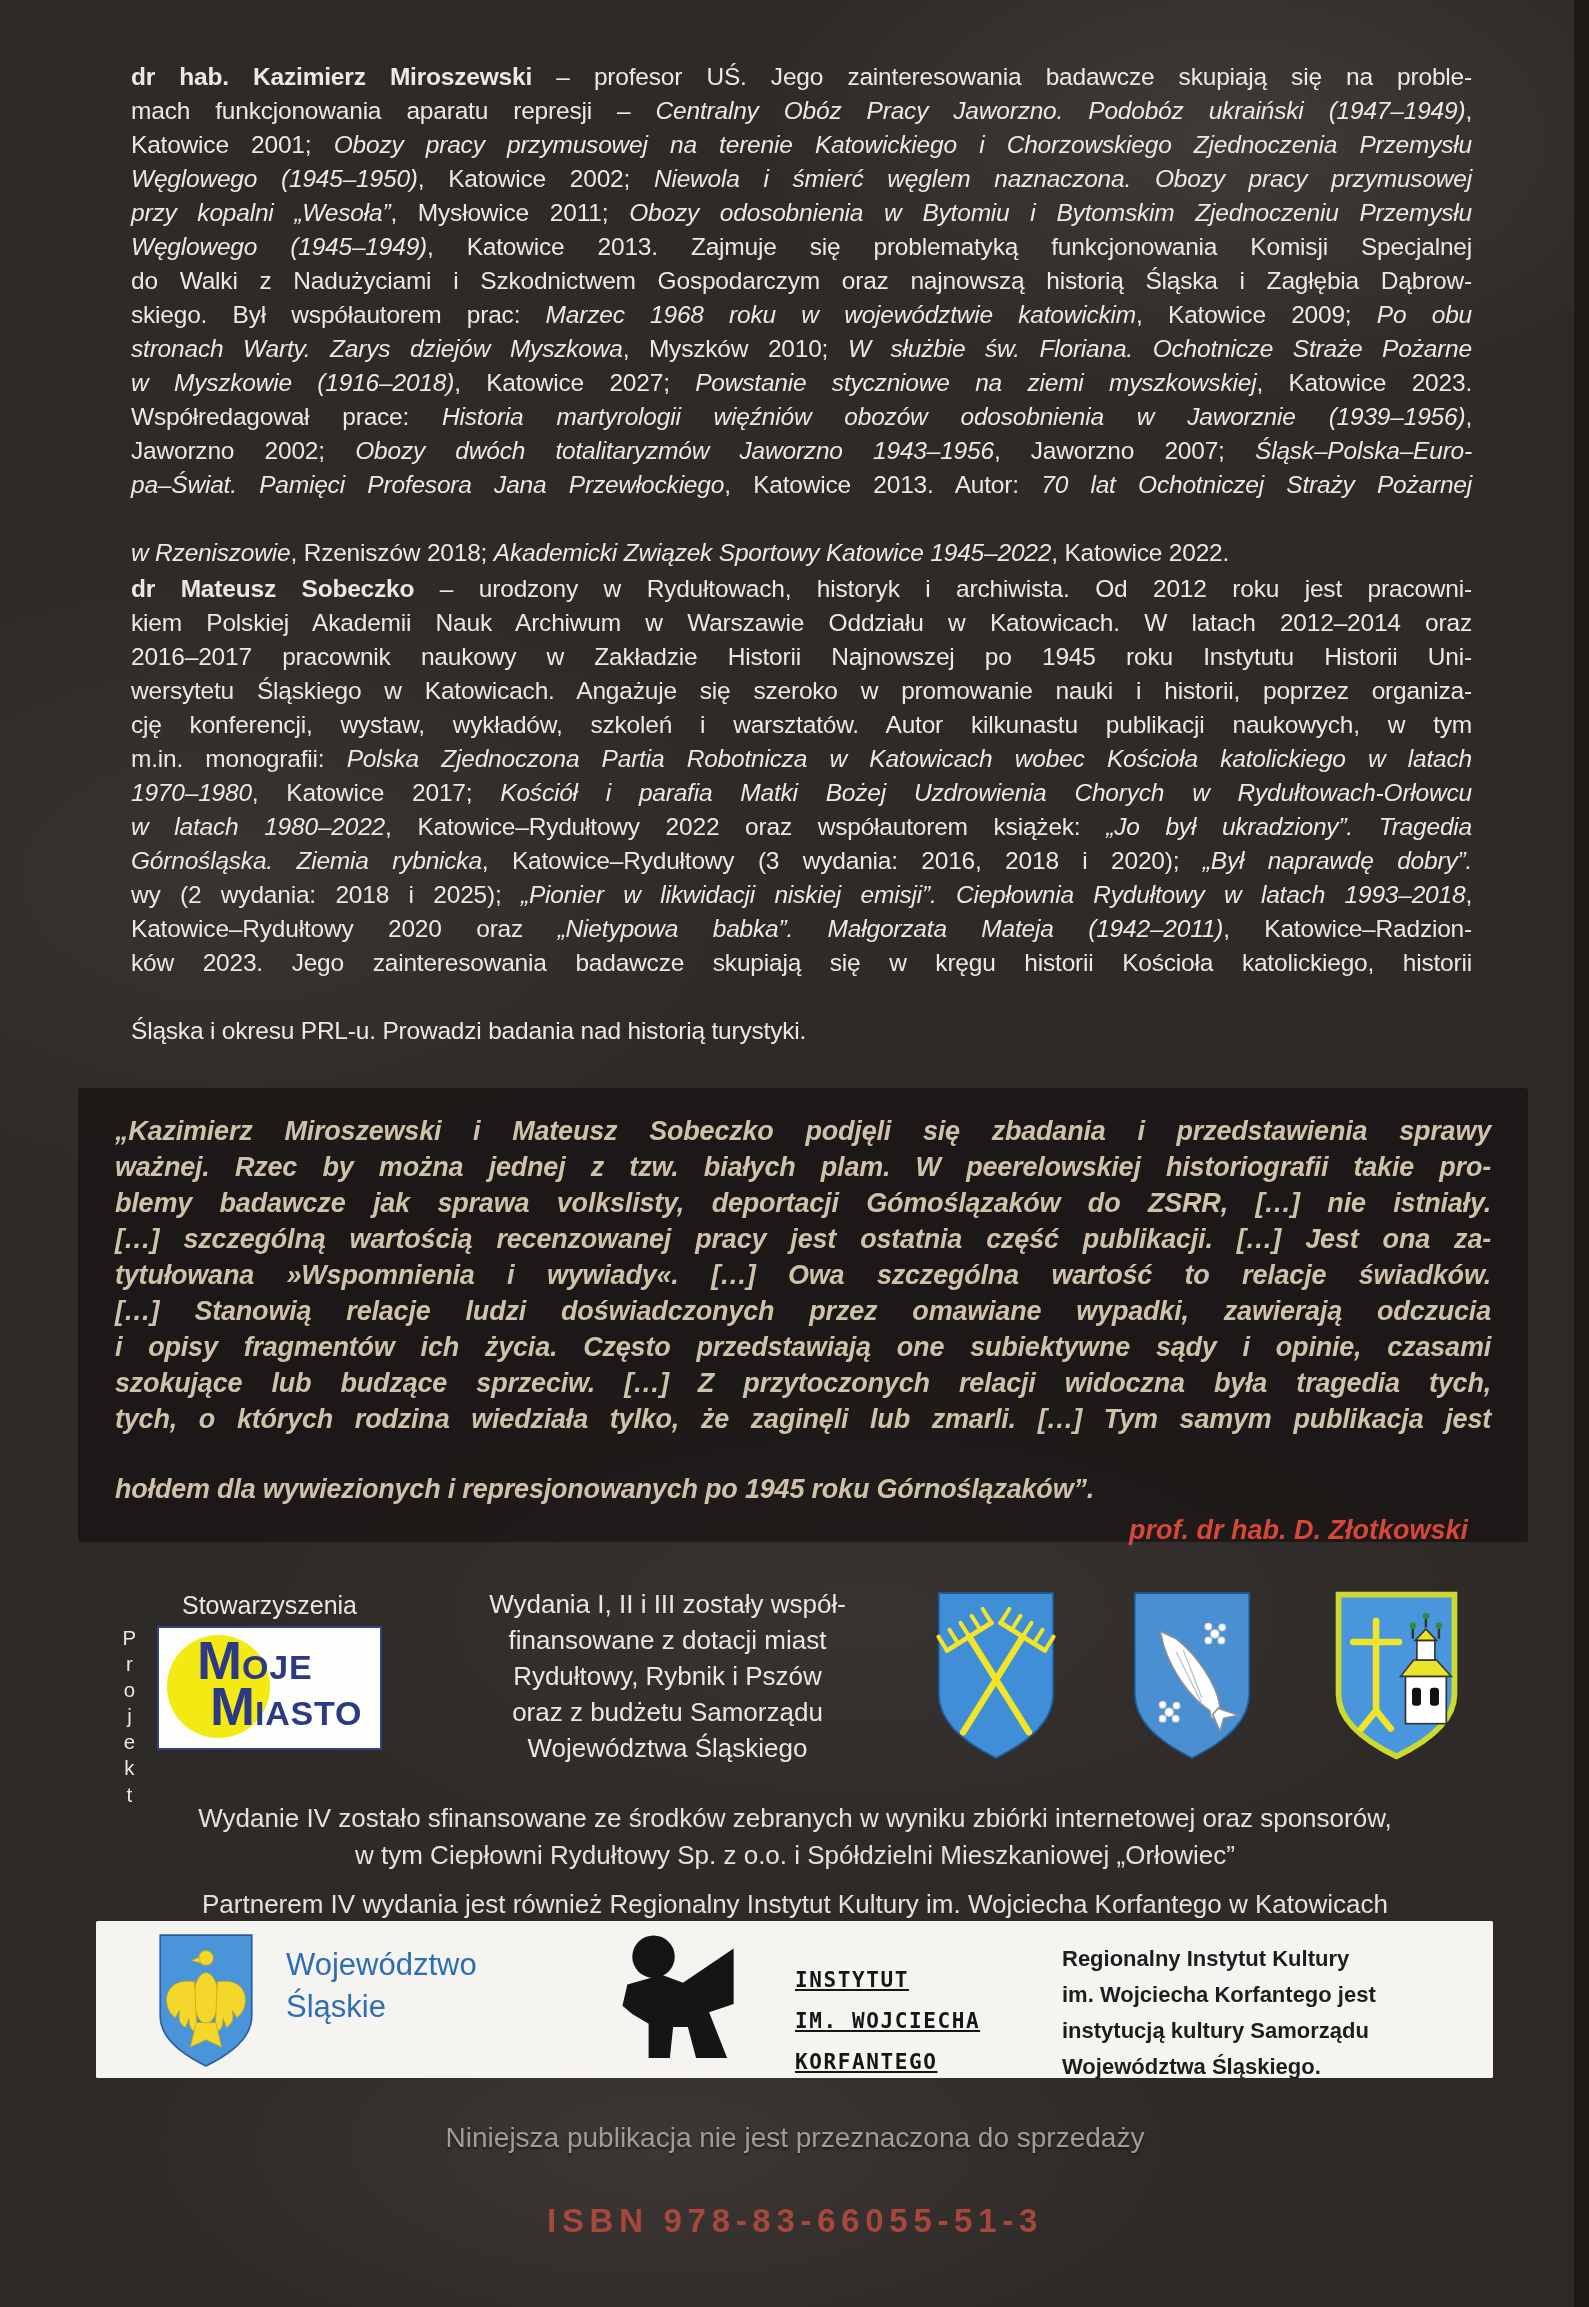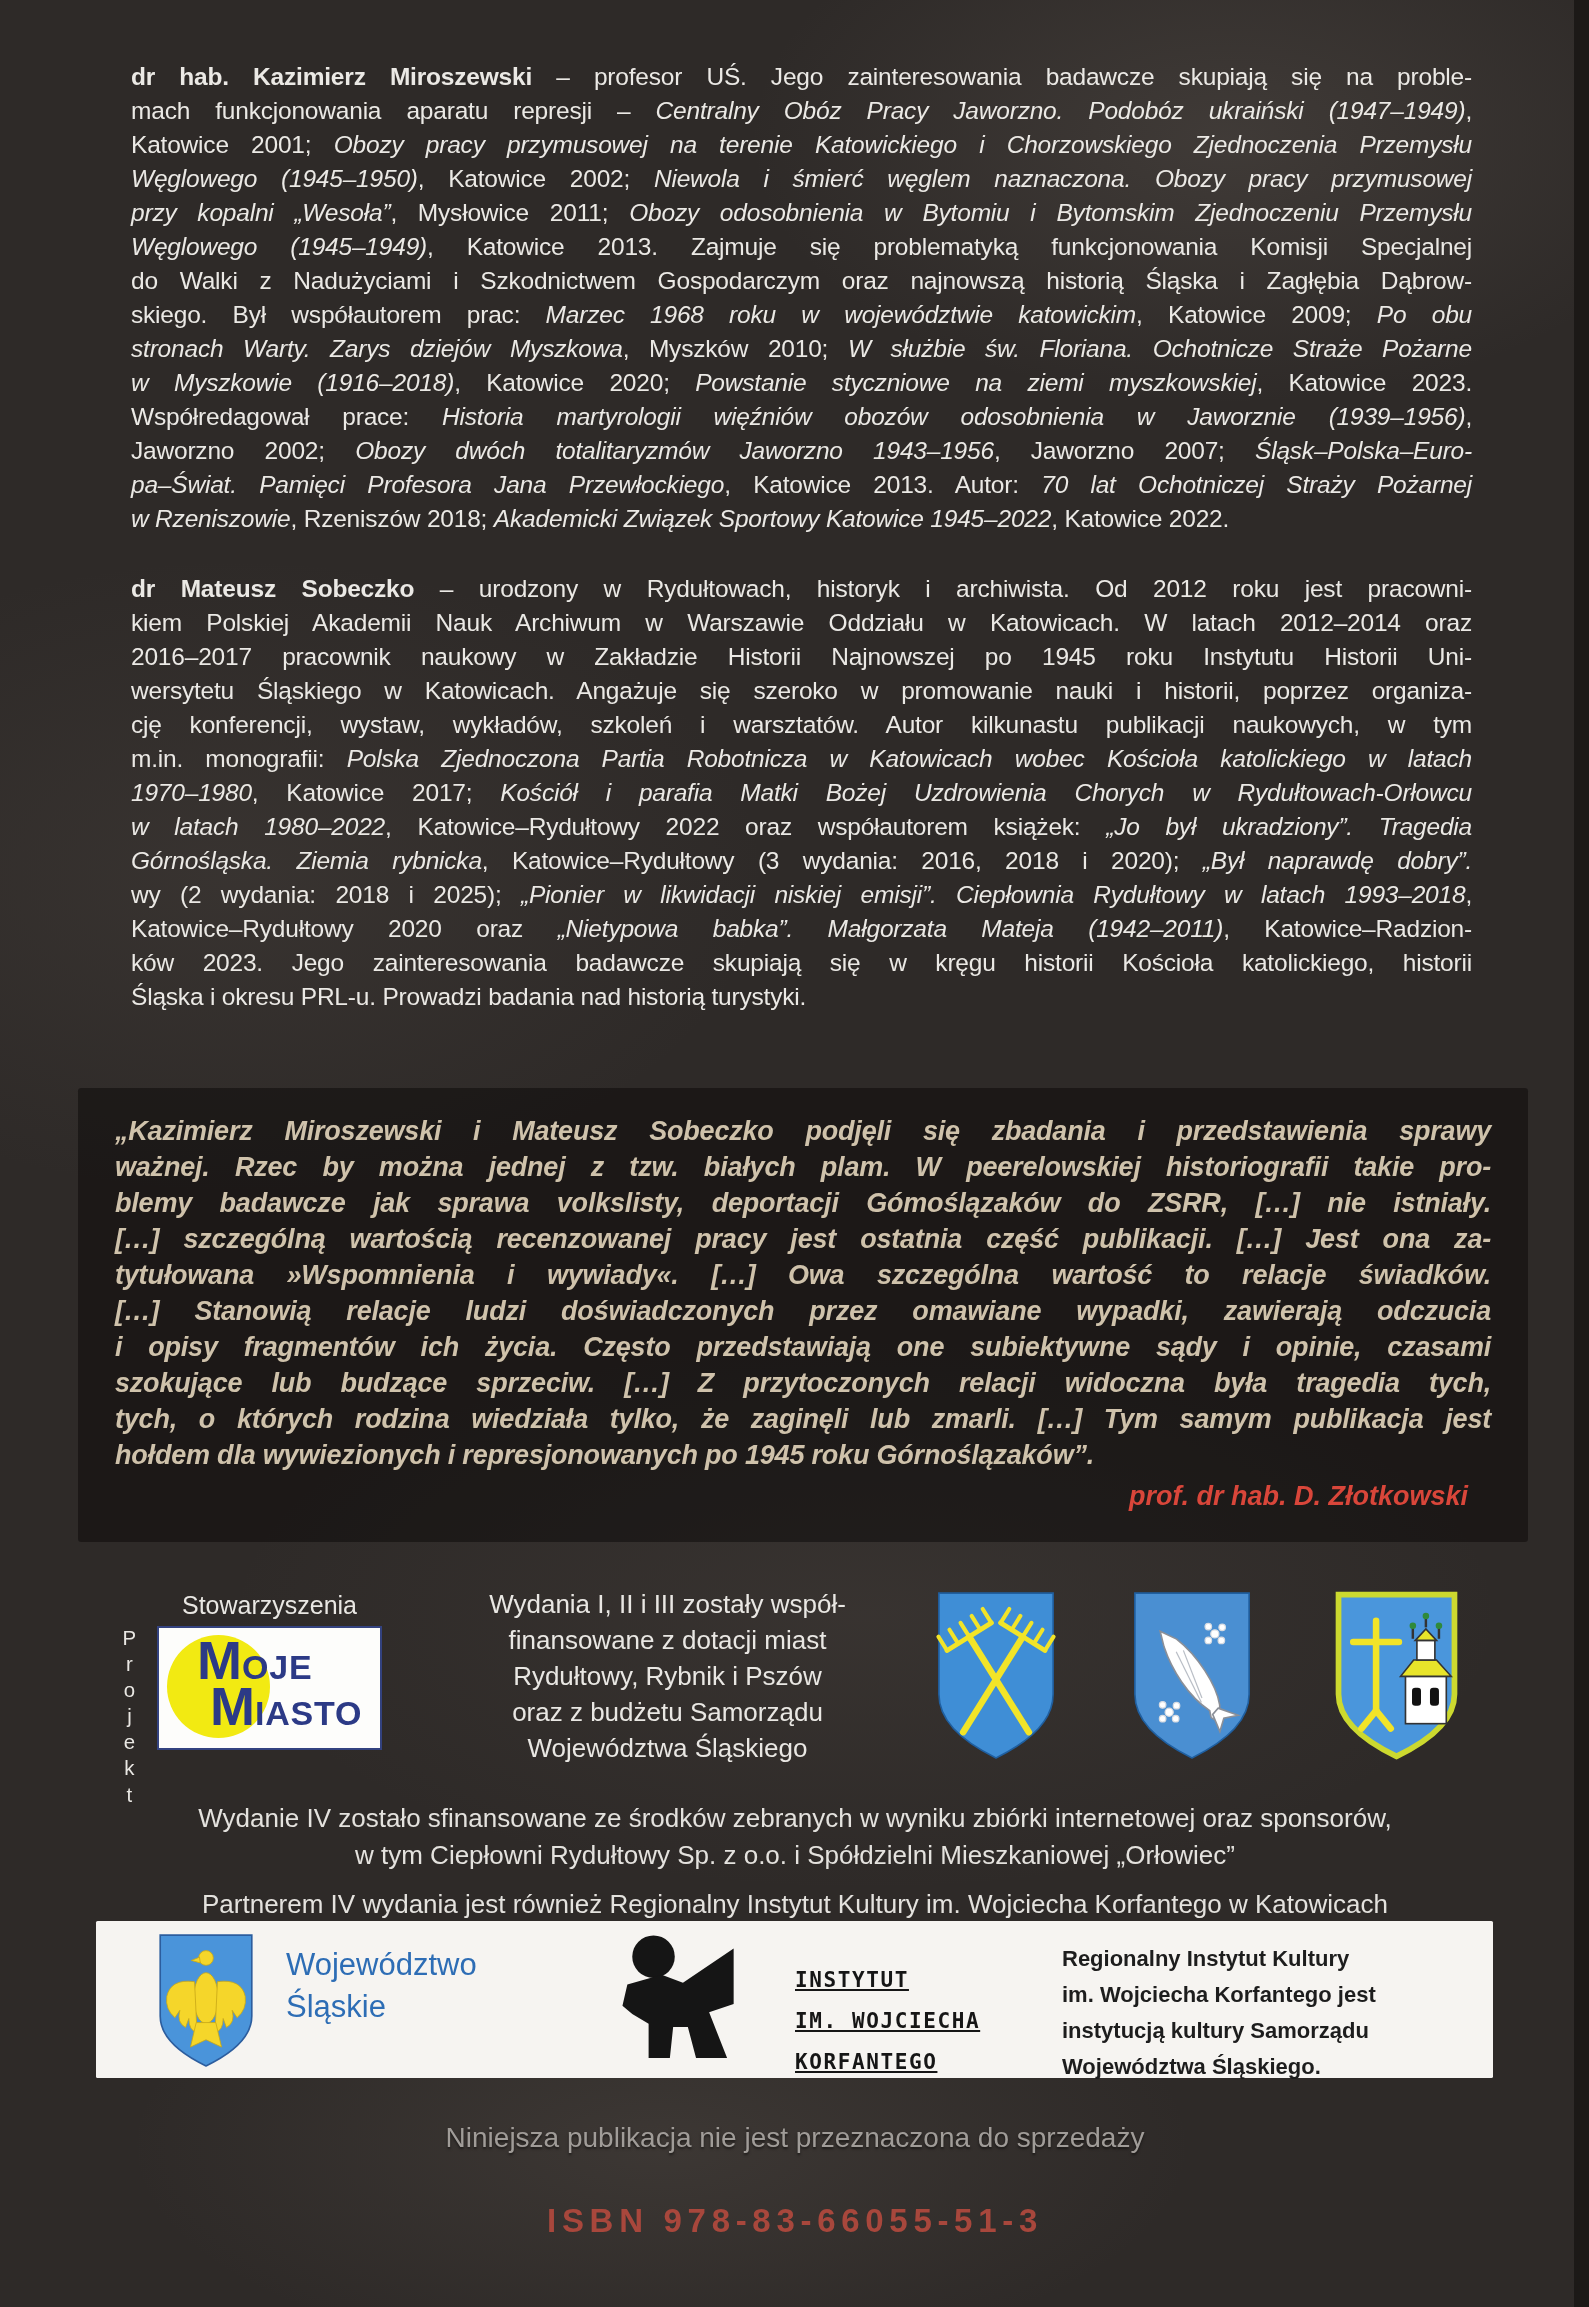--- a/index.html
+++ b/index.html
@@ -8,21 +8,21 @@
     font-family:"Liberation Sans",sans-serif;
     background-color:#2e2a28;
     background-image:
       radial-gradient(735px 408px at 78% 6%,  rgba(128,118,110,.22), transparent 65%),
       radial-gradient(817px 490px at 15% 38%, rgba(118,108,100,.14), transparent 65%),
       radial-gradient(980px 425px at 55% 70%, rgba(122,112,104,.13), transparent 65%),
       radial-gradient(817px 343px at 42% 93%, rgba(132,122,112,.17), transparent 65%);
   }
   .line{min-height:1em;}
   .justify .line{text-align:justify;text-align-last:justify;}
-  .justify .line:last-child{text-align-last:left;}
+  .justify .line:last-child{text-align-last:left;margin-top:34px;}
   .center-lines .line{text-align:center;}
   .b{font-weight:bold;}
   .i{font-style:italic;}
 
   .bio{
     position:absolute;left:131px;width:1341px;
     color:#ebe9e5;font-size:24.5px;line-height:34px;letter-spacing:-0.2px;
   }
   .bio1{top:60px;}
   .bio2{top:572px;}
@@ -120,21 +120,21 @@
   <section class="bio bio1 justify">
       <div class="line"><span class="b">dr hab. Kazimierz Miroszewski</span><span> – profesor UŚ. Jego zainteresowania badawcze skupiają się na proble-</span></div>
       <div class="line"><span>mach funkcjonowania aparatu represji – </span><span class="i">Centralny Obóz Pracy Jaworzno. Podobóz ukraiński (1947–1949)</span><span>,</span></div>
       <div class="line"><span>Katowice 2001; </span><span class="i">Obozy pracy przymusowej na terenie Katowickiego i Chorzowskiego Zjednoczenia Przemysłu</span></div>
       <div class="line"><span class="i">Węglowego (1945–1950)</span><span>, Katowice 2002; </span><span class="i">Niewola i śmierć węglem naznaczona. Obozy pracy przymusowej</span></div>
       <div class="line"><span class="i">przy kopalni „Wesoła”</span><span>, Mysłowice 2011; </span><span class="i">Obozy odosobnienia w Bytomiu i Bytomskim Zjednoczeniu Przemysłu</span></div>
       <div class="line"><span class="i">Węglowego (1945–1949)</span><span>, Katowice 2013. Zajmuje się problematyką funkcjonowania Komisji Specjalnej</span></div>
       <div class="line"><span>do Walki z Nadużyciami i Szkodnictwem Gospodarczym oraz najnowszą historią Śląska i Zagłębia Dąbrow-</span></div>
       <div class="line"><span>skiego. Był współautorem prac: </span><span class="i">Marzec 1968 roku w województwie katowickim</span><span>, Katowice 2009; </span><span class="i">Po obu</span></div>
       <div class="line"><span class="i">stronach Warty. Zarys dziejów Myszkowa</span><span>, Myszków 2010; </span><span class="i">W służbie św. Floriana. Ochotnicze Straże Pożarne</span></div>
-      <div class="line"><span class="i">w Myszkowie (1916–2018)</span><span>, Katowice 2020; </span><span class="i">Powstanie styczniowe na ziemi myszkowskiej</span><span>, Katowice 2023.</span></div>
+      <div class="line"><span class="i">w Myszkowie (1916–2018)</span><span>, Katowice 2027; </span><span class="i">Powstanie styczniowe na ziemi myszkowskiej</span><span>, Katowice 2023.</span></div>
       <div class="line"><span>Współredagował prace: </span><span class="i">Historia martyrologii więźniów obozów odosobnienia w Jaworznie (1939–1956)</span><span>,</span></div>
       <div class="line"><span>Jaworzno 2002; </span><span class="i">Obozy dwóch totalitaryzmów Jaworzno 1943–1956</span><span>, Jaworzno 2007; </span><span class="i">Śląsk–Polska–Euro-</span></div>
       <div class="line"><span class="i">pa–Świat. Pamięci Profesora Jana Przewłockiego</span><span>, Katowice 2013. Autor: </span><span class="i">70 lat Ochotniczej Straży Pożarnej</span></div>
       <div class="line"><span class="i">w Rzeniszowie</span><span>, Rzeniszów 2018; </span><span class="i">Akademicki Związek Sportowy Katowice 1945–2022</span><span>, Katowice 2022.</span></div>
     </section>
 
   <section class="bio bio2 justify">
       <div class="line"><span class="b">dr Mateusz Sobeczko</span><span> – urodzony w Rydułtowach, historyk i archiwista. Od 2012 roku jest pracowni-</span></div>
       <div class="line"><span>kiem Polskiej Akademii Nauk Archiwum w Warszawie Oddziału w Katowicach. W latach 2012–2014 oraz</span></div>
       <div class="line"><span>2016–2017 pracownik naukowy w Zakładzie Historii Najnowszej po 1945 roku Instytutu Historii Uni-</span></div>

